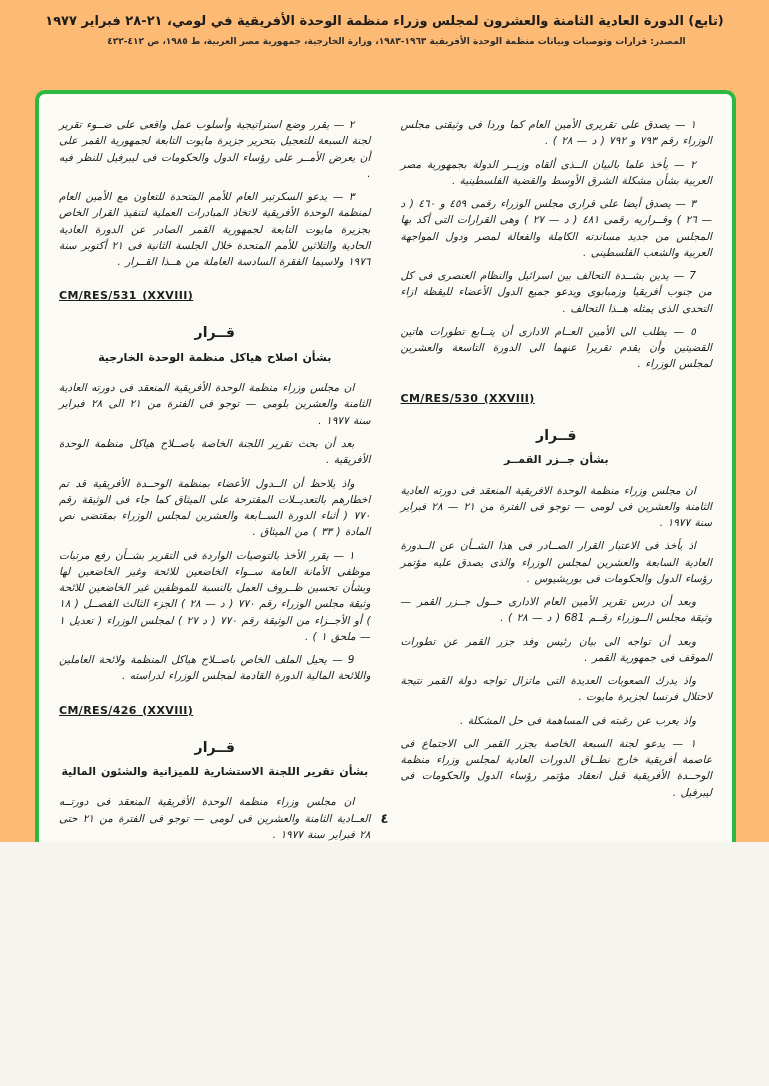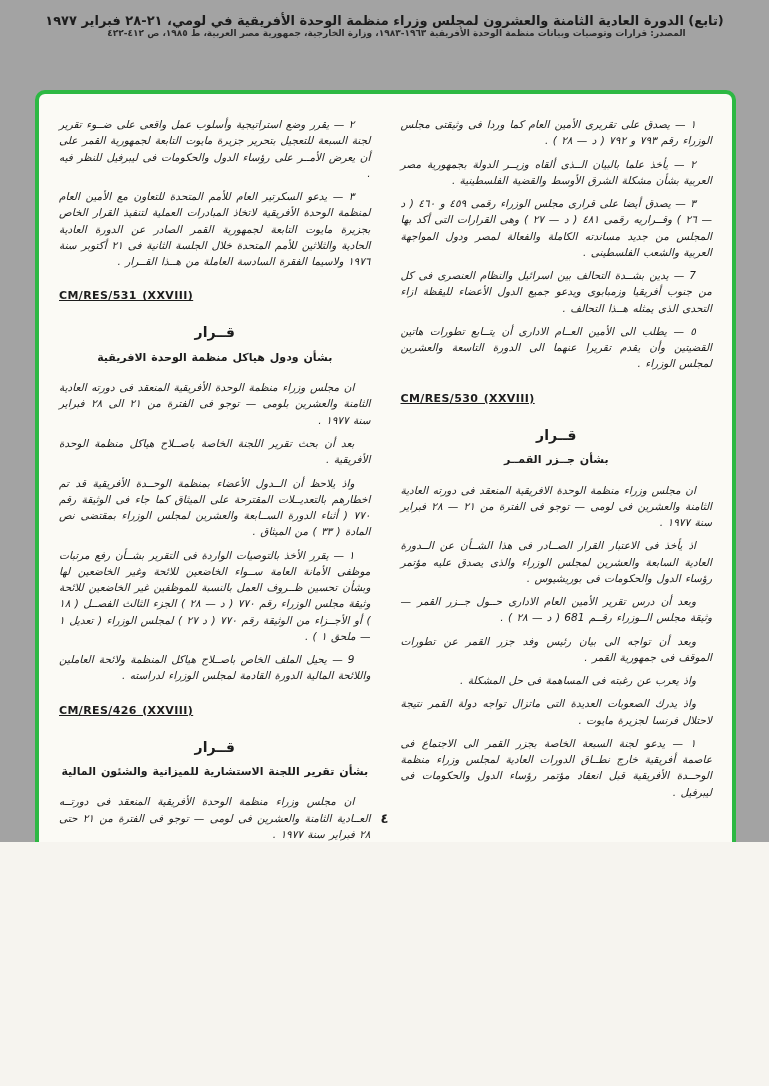--- a/index.html
+++ b/index.html
@@ -6,37 +6,37 @@
   html,body { width:769px; height:1086px; }
   body {
     background:#f6f4ef;
     font-family:"DejaVu Sans", sans-serif;
     color:#1c1c1c;
     -webkit-font-smoothing:antialiased;
   }
   .page {
     position:relative;
     width:769px; height:842px;
-    background:#a3a3a3;
+    background:#fdba74;
     overflow:hidden;
   }
   .doc-header {
     direction:rtl;
     text-align:center;
     padding-top:13px;
   }
   .doc-header .session-line {
     font-size:13px;
     font-weight:bold;
     letter-spacing:0;
   }
   .doc-header .source-line {
     font-size:9px;
     font-weight:bold;
-    margin-top:0;
+    margin-top:8px;
     color:#2b2b2b;
     padding-left:24px;
   }
   .content-frame {
     position:absolute;
     left:35px; top:90px;
     width:701px; height:937px;
     border:4px solid var(--frame-green, #2db843);
     border-radius:10px;
     background:#fbfaf5;
@@ -109,30 +109,30 @@
           <div class="block paragraph">٣ — يصدق أيضا على قرارى مجلس الوزراء رقمى ٤٥٩ و ٤٦٠ ( د — ٢٦ ) وقــراريه رقمى ٤٨١ ( د — ٢٧ ) وهى القرارات التى أكد بها المجلس من جديد مساندته الكاملة والفعالة لمصر ودول المواجهة العربية والشعب الفلسطينى .</div>
           <div class="block paragraph">7 — يدين بشــدة التحالف بين اسرائيل والنظام العنصرى فى كل من جنوب أفريقيا وزمبابوى ويدعو جميع الدول الأعضاء لليقظة ازاء التحدى الذى يمثله هــذا التحالف .</div>
           <div class="block paragraph">٥ — يطلب الى الأمين العــام الادارى أن يتــابع تطورات هاتين القضيتين وأن يقدم تقريرا عنهما الى الدورة التاسعة والعشرين لمجلس الوزراء .</div>
           <div class="block ref">CM/RES/530 (XXVIII)</div>
           <div class="block title">قــرار</div>
           <div class="block subtitle">بشأن جــزر القمــر</div>
           <div class="block paragraph">ان مجلس وزراء منظمة الوحدة الافريقية المنعقد فى دورته العادية الثامنة والعشرين فى لومى — توجو فى الفترة من ٢١ — ٢٨ فبراير سنة ١٩٧٧ .</div>
           <div class="block paragraph">اذ يأخذ فى الاعتبار القرار الصــادر فى هذا الشــأن عن الــدورة العادية السابعة والعشرين لمجلس الوزراء والذى يصدق عليه مؤتمر رؤساء الدول والحكومات فى بوريشيوس .</div>
           <div class="block paragraph">وبعد أن درس تقرير الأمين العام الادارى حــول جــزر القمر — وثيقة مجلس الــوزراء رقــم 681 ( د — ٢٨ ) .</div>
           <div class="block paragraph">وبعد أن تواجه الى بيان رئيس وفد جزر القمر عن تطورات الموقف فى جمهورية القمر .</div>
+          <div class="block paragraph">واذ يدرك الصعوبات العديدة التى ماتزال تواجه دولة القمر نتيجة لاحتلال فرنسا لجزيرة مايوت .</div>
           <div class="block paragraph">واذ يعرب عن رغبته فى المساهمة فى حل المشكلة .</div>
-          <div class="block paragraph">واذ يدرك الصعوبات العديدة التى ماتزال تواجه دولة القمر نتيجة لاحتلال فرنسا لجزيرة مايوت .</div>
           <div class="block paragraph">١ — يدعو لجنة السبعة الخاصة بجزر القمر الى الاجتماع فى عاصمة أفريقية خارج نطــاق الدورات العادية لمجلس وزراء منظمة الوحــدة الأفريقية قبل انعقاد مؤتمر رؤساء الدول والحكومات فى ليبرفيل .</div>
         </div>
       <div class="column">
           <div class="block paragraph">٢ — يقرر وضع استراتيجية وأسلوب عمل واقعى على ضــوء تقرير لجنة السبعة للتعجيل بتحرير جزيرة مايوت التابعة لجمهورية القمر على أن يعرض الأمــر على رؤساء الدول والحكومات فى ليبرفيل للنظر فيه .</div>
           <div class="block paragraph">٣ — يدعو السكرتير العام للأمم المتحدة للتعاون مع الأمين العام لمنظمة الوحدة الأفريقية لاتخاذ المبادرات العملية لتنفيذ القرار الخاص بجزيرة مايوت التابعة لجمهورية القمر الصادر عن الدورة العادية الحادية والثلاثين للأمم المتحدة خلال الجلسة الثانية فى ٢١ أكتوبر سنة ١٩٧٦ ولاسيما الفقرة السادسة العاملة من هــذا القــرار .</div>
           <div class="block ref">CM/RES/531 (XXVIII)</div>
           <div class="block title">قــرار</div>
-          <div class="block subtitle">بشأن ودول هياكل منظمة الوحدة الافريقية</div>
+          <div class="block subtitle">بشأن اصلاح هياكل منظمة الوحدة الخارجية</div>
           <div class="block paragraph">ان مجلس وزراء منظمة الوحدة الأفريقية المنعقد فى دورته العادية الثامنة والعشرين بلومى — توجو فى الفترة من ٢١ الى ٢٨ فبراير سنة ١٩٧٧ .</div>
           <div class="block paragraph">بعد أن بحث تقرير اللجنة الخاصة باصــلاح هياكل منظمة الوحدة الأفريقية .</div>
           <div class="block paragraph">واذ يلاحظ أن الــدول الأعضاء بمنظمة الوحــدة الأفريقية قد تم اخطارهم بالتعديــلات المقترحة على الميثاق كما جاء فى الوثيقة رقم ٧٧٠ ( أثناء الدورة الســابعة والعشرين لمجلس الوزراء بمقتضى نص المادة ( ٣٣ ) من الميثاق .</div>
           <div class="block paragraph">١ — يقرر الأخذ بالتوصيات الواردة فى التقرير بشــأن رفع مرتبات موظفى الأمانة العامة ســواء الخاضعين للائحة وغير الخاضعين لها وبشأن تحسين ظــروف العمل بالنسبة للموظفين غير الخاضعين للائحة وثيقة مجلس الوزراء رقم ٧٧٠ ( د — ٢٨ ) الجزء الثالث الفصــل ( ١٨ ) أو الأجــزاء من الوثيقة رقم ٧٧٠ ( د ٢٧ ) لمجلس الوزراء ( تعديل ١ — ملحق ١ ) .</div>
           <div class="block paragraph">9 — يحيل الملف الخاص باصــلاح هياكل المنظمة ولائحة العاملين واللائحة المالية الدورة القادمة لمجلس الوزراء لدراسته .</div>
           <div class="block ref">CM/RES/426 (XXVIII)</div>
           <div class="block title">قــرار</div>
           <div class="block subtitle">بشأن تقرير اللجنة الاستشارية للميزانية والشئون المالية</div>
           <div class="block paragraph">ان مجلس وزراء منظمة الوحدة الأفريقية المنعقد فى دورتــه العــادية الثامنة والعشرين فى لومى — توجو فى الفترة من ٢١ حتى ٢٨ فبراير سنة ١٩٧٧ .</div>
         </div>

